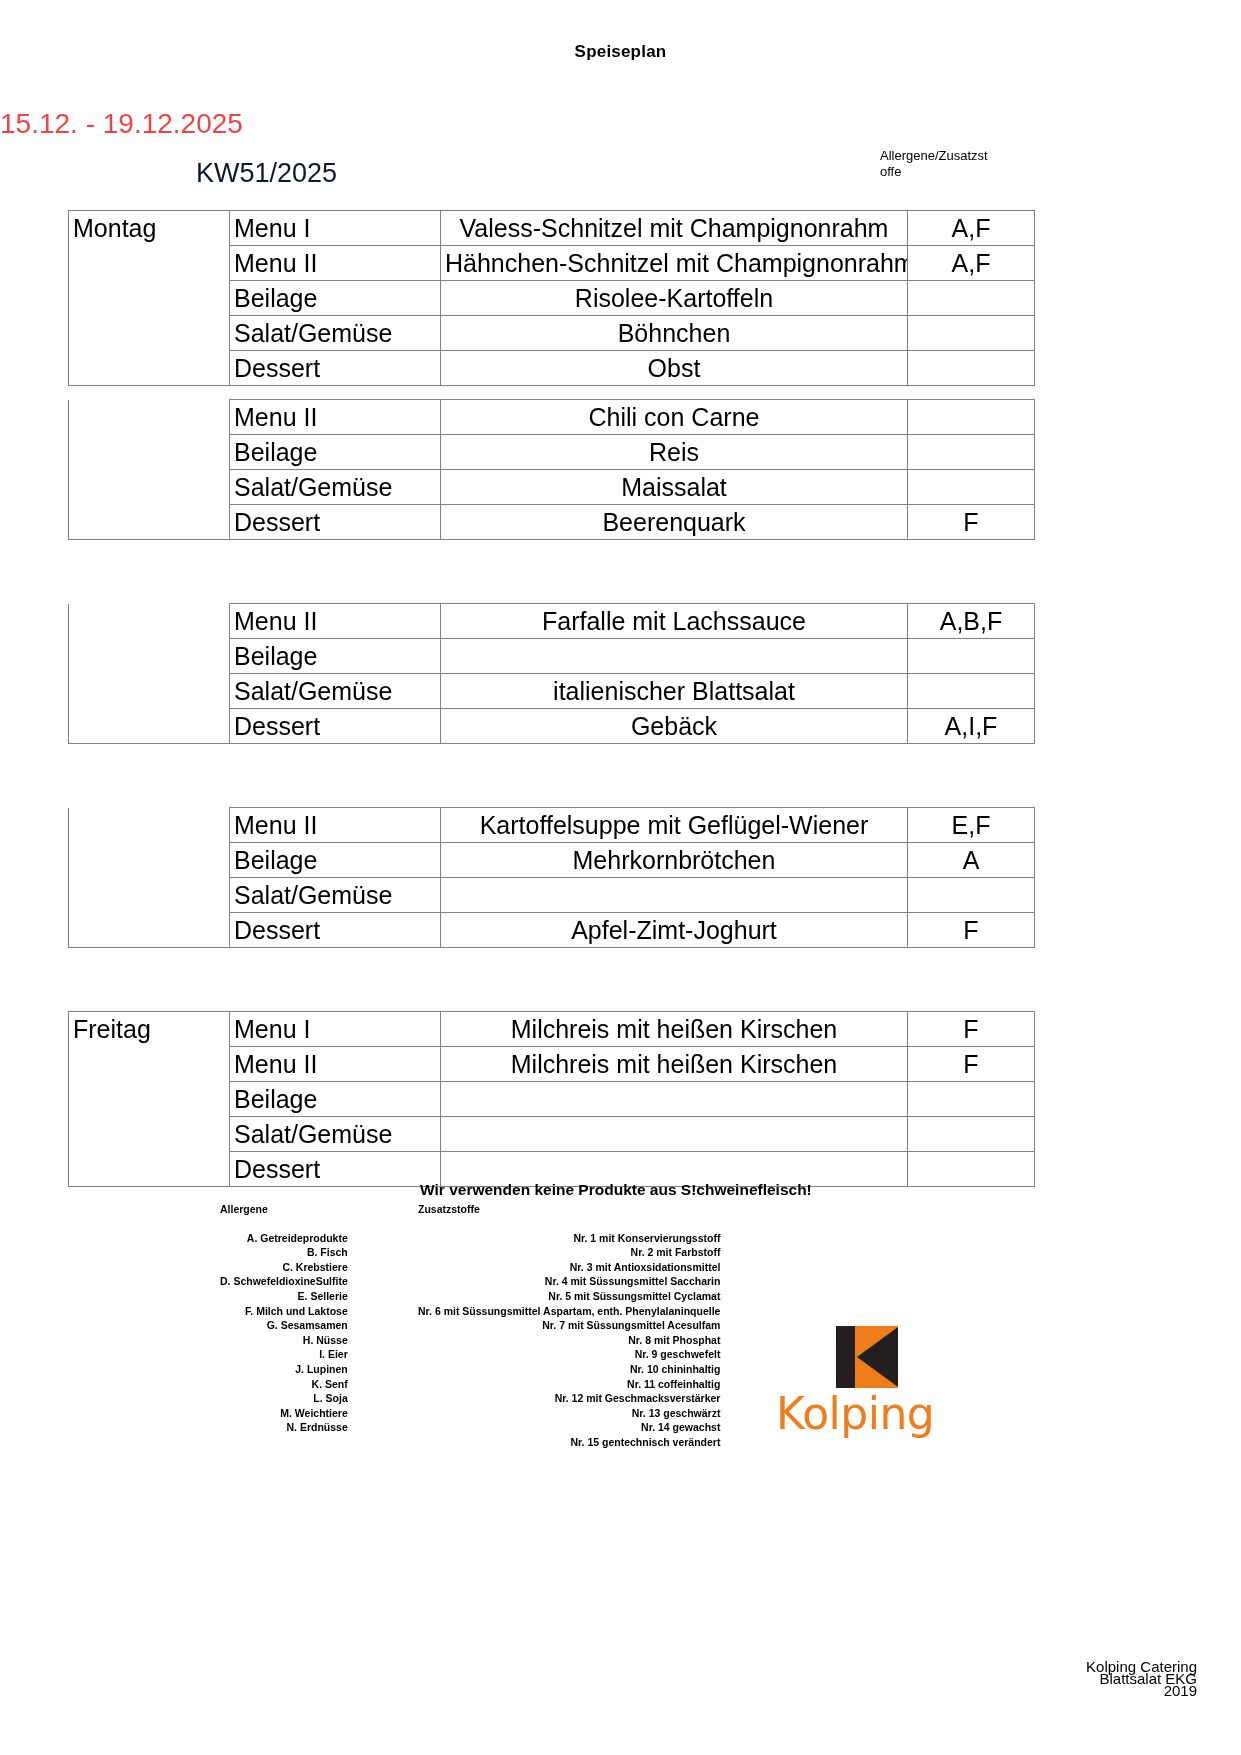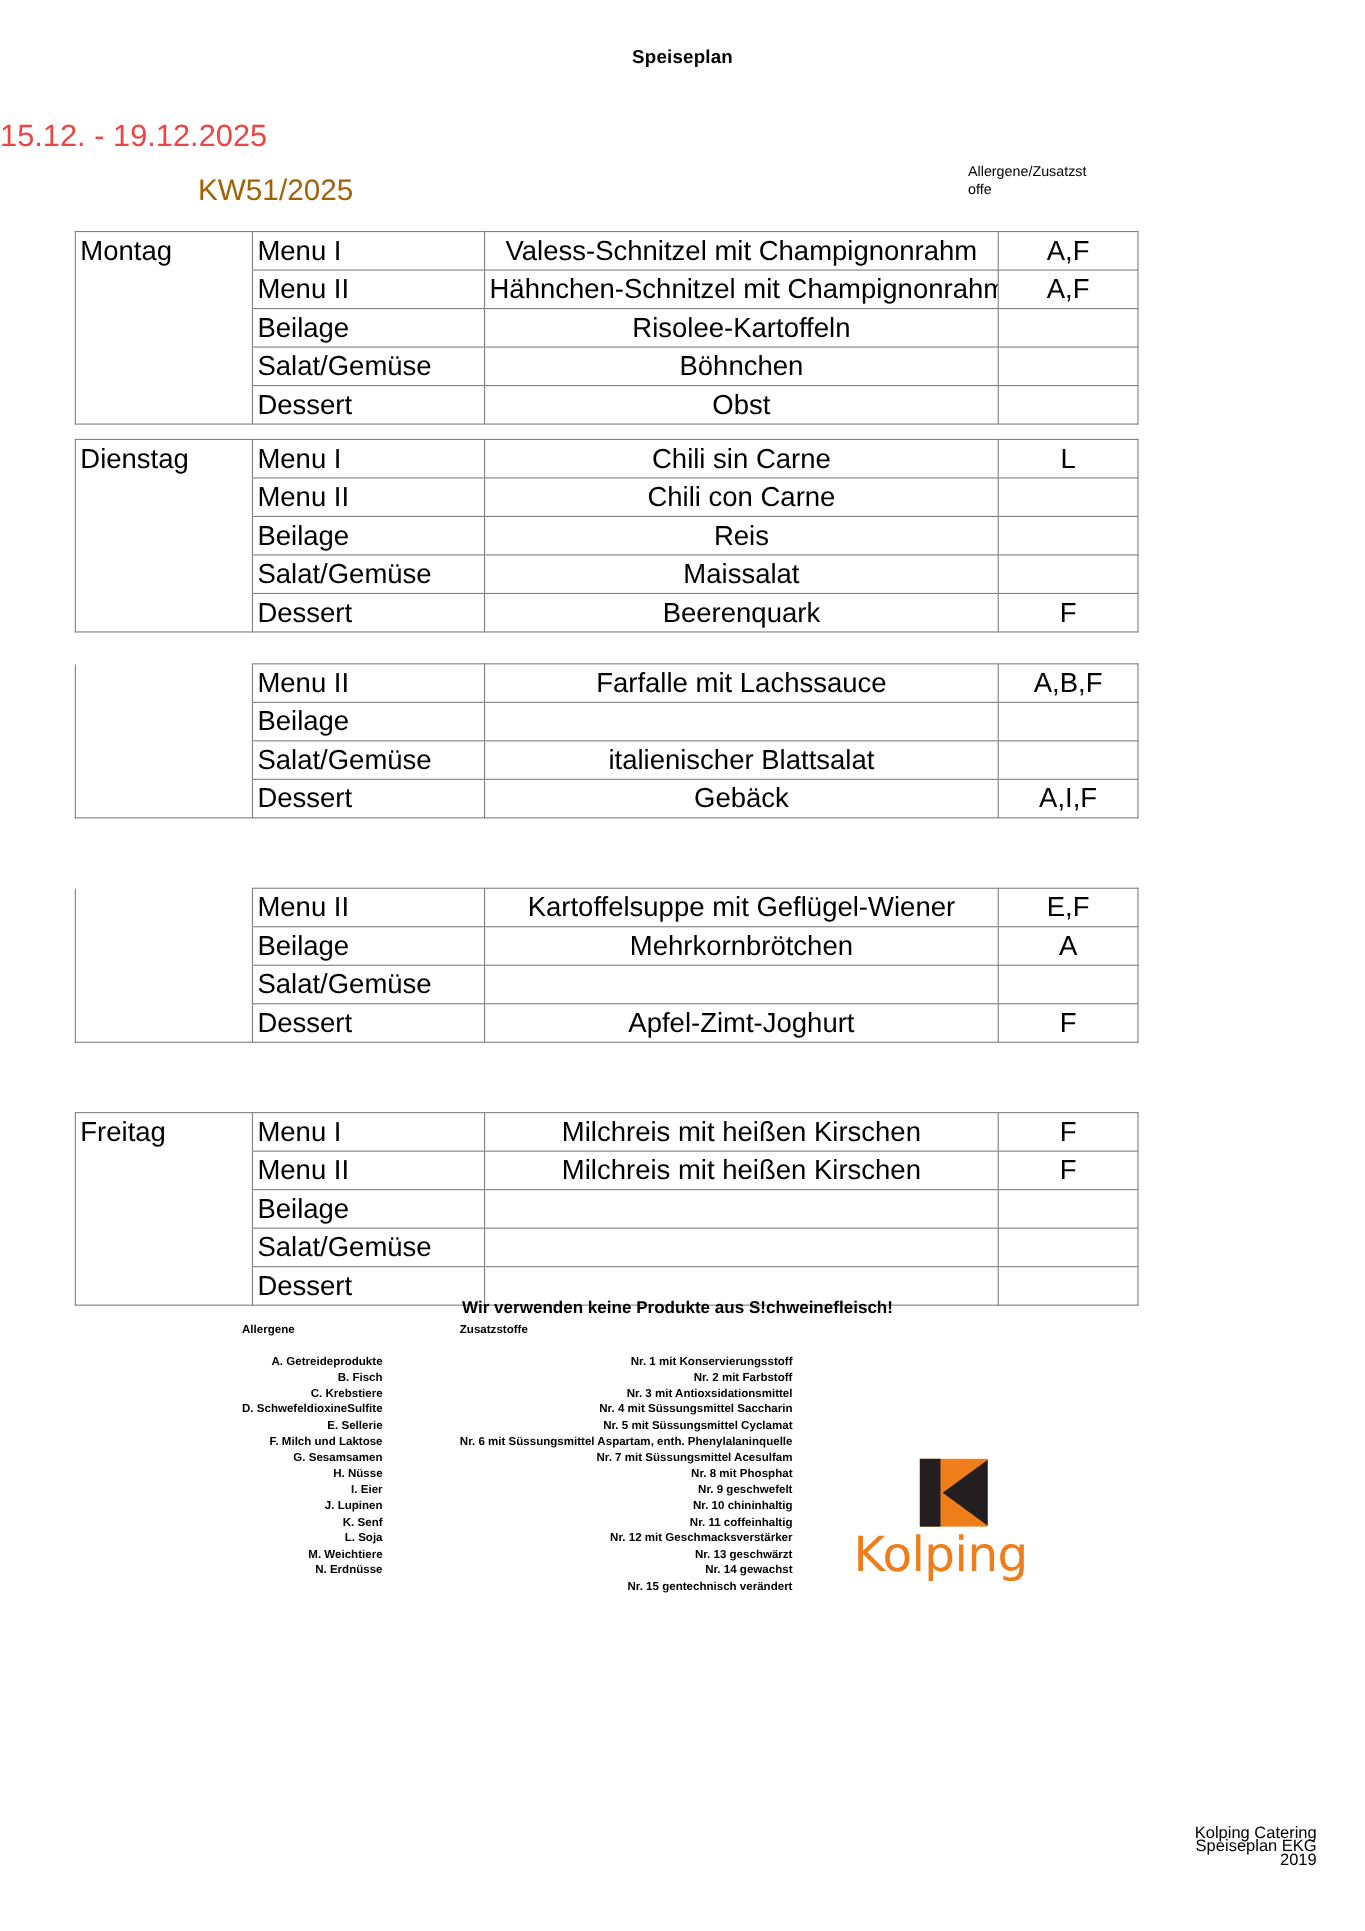--- a/index.html
+++ b/index.html
@@ -17,22 +17,22 @@
   .doc-title {
     position:absolute; left:0; top:42px; width:1241px;
     text-align:center; font-weight:bold; font-size:17px;
     letter-spacing:0.2px;
   }
   .date-range {
     position:absolute; left:0; top:108px; width:1100px;
     text-align:left; font-size:28px; color:#ef4444;
   }
   .kw-label {
-    position:absolute; left:180px; top:158px;
-    font-size:27px; color:#a16207;
+    position:absolute; left:196px; top:158px;
+    font-size:27px; color:#0f172a;
   }
   .allergen-head {
     position:absolute; left:880px; top:148px; width:130px;
     text-align:left; font-size:13px; line-height:1.25;
   }
 
   
   table.day {
     position:absolute;
     border-collapse:collapse;
@@ -126,26 +126,20 @@
           <tr>
             <td class="c-day last"></td>
             <td class="c-cat">Dessert</td>
             <td class="c-dish">Obst</td>
             <td class="c-all"></td>
           </tr>
         </tbody>
       </table>
       <table class="day" style="top: 399px;">
         <tbody>
-          <tr>
-            <td class="c-day first">Dienstag</td>
-            <td class="c-cat">Menu I</td>
-            <td class="c-dish">Chili sin Carne</td>
-            <td class="c-all">L</td>
-          </tr>
           <tr>
             <td class="c-day mid"></td>
             <td class="c-cat">Menu II</td>
             <td class="c-dish">Chili con Carne</td>
             <td class="c-all"></td>
           </tr>
           <tr>
             <td class="c-day mid"></td>
             <td class="c-cat">Beilage</td>
             <td class="c-dish">Reis</td>
@@ -304,17 +298,17 @@
     <svg class="logo-mark" viewBox="0 0 62 62">
       <rect x="0" y="0" width="62" height="62" fill="#ef7d1a"></rect>
       <rect x="0" y="0" width="19" height="62" fill="#231f20"></rect>
       <polygon points="62,1 62,61 21,31" fill="#231f20"></polygon>
     </svg>
     <div class="logo-word">Kolping</div>
   </div>
 
   <div class="footer-note">
     <div>Kolping Catering</div>
-    <div>Speiseplan EKG</div>
+    <div>Blattsalat EKG</div>
     <div>2019</div>
   </div>
 
 </div>
 
 </body></html>

